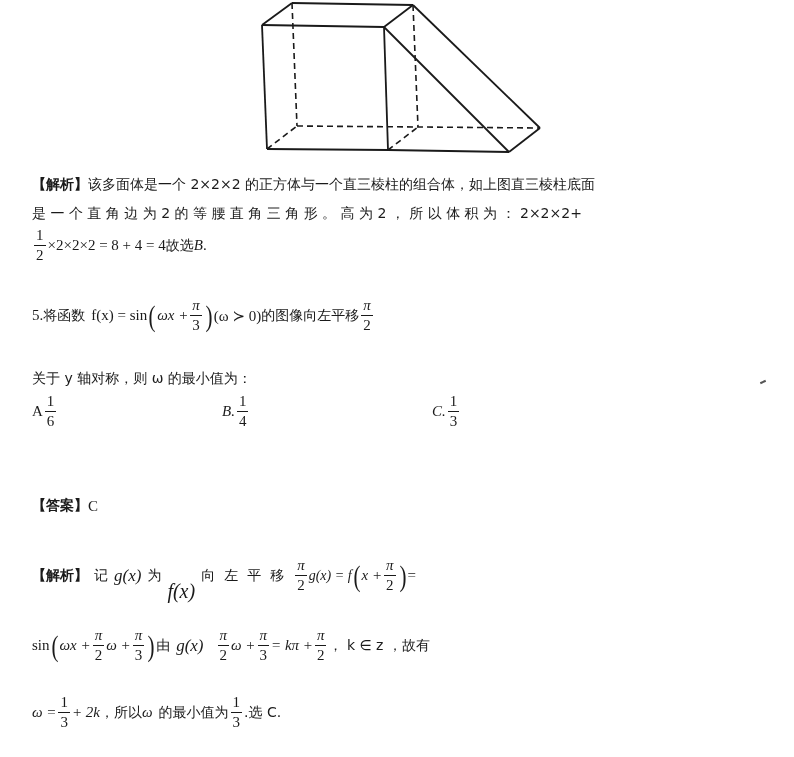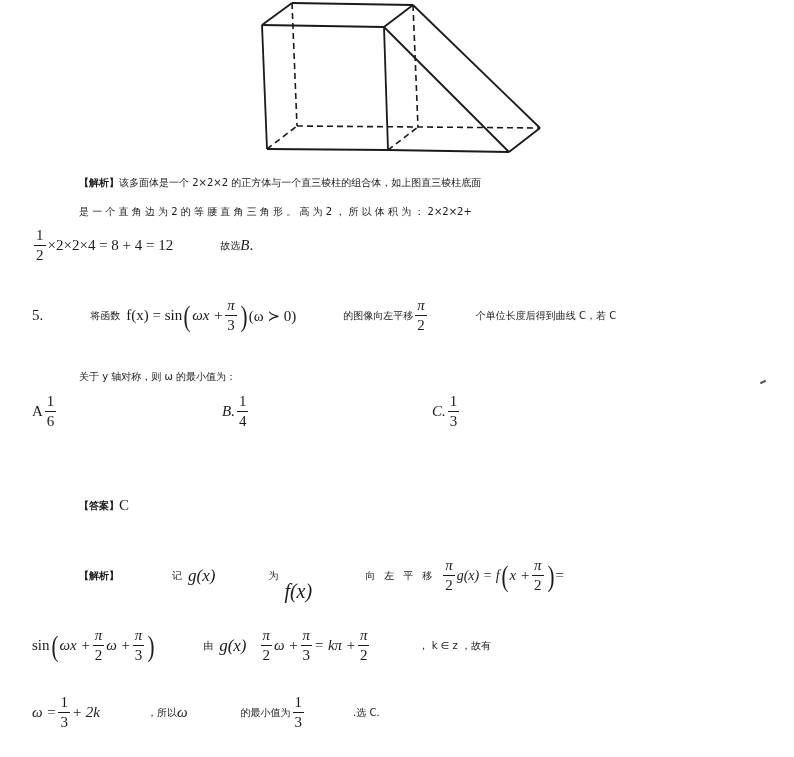--- a/index.html
+++ b/index.html
@@ -1,20 +1,20 @@
 <!DOCTYPE html>
 <html><head>
 <meta charset="utf-8">
 <style>
   html,body{margin:0;padding:0;background:#ffffff;}
   body{width:794px;height:757px;position:relative;overflow:hidden;color:#1a1a1a;
        font-family:"Liberation Serif","DejaVu Serif",serif;font-size:15px;}
   .abs{position:absolute;white-space:nowrap;}
   .line{position:absolute;left:32px;white-space:nowrap;display:flex;align-items:center;}
-  .cjk{font-family:"DejaVu Sans","Liberation Sans",sans-serif;font-size:10px;margin-left:47px;}
+  .cjk{font-family:"DejaVu Sans","Liberation Sans",sans-serif;font-size:14px;}
   .it{font-style:italic;}
   .frac{display:inline-flex;flex-direction:column;align-items:center;vertical-align:middle;margin:0 2px;line-height:1;}
   .frac .num{padding:0 2px 2px 2px;border-bottom:1px solid #1a1a1a;font-size:15px;}
   .frac .den{padding-top:2px;font-size:15px;}
   .paren{font-size:30px;line-height:1;font-weight:300;transform:scaleX(0.7);display:inline-block;}
   .sp{display:inline-block;width:6px;}
   .spaced{letter-spacing:9px;}
 </style>
 </head>
 <body>
@@ -47,21 +47,21 @@
   <span>该多面体是一个 2×2×2 的正方体与一个直三棱柱的组合体，如上图直三棱柱底面</span>
 </div>
 <div class="line cjk" style="top:205px;">
   <span>是 一 个 直 角 边 为  2  的 等 腰 直 角 三 角 形 。 高 为  2 ， 所 以 体 积 为 ：  2×2×2+</span>
 </div>
 <div class="line" style="top:228px;">
   <span class="frac">
     <span class="num">1</span>
     <span class="den">2</span>
   </span>
-  <span>×2×2×4 = 8 + 4 = 12</span>
+  <span>×2×2×2 = 8 + 4 = 4</span>
   <span class="cjk">故选</span>
   <span class="it">B</span>
   <span>.</span>
 </div>
 
 <div class="line" style="top:298px;">
   <span>5.</span>
   <span class="cjk">将函数</span>
     <span class="sp"></span>
   <span>f(x) = sin</span>
@@ -71,21 +71,20 @@
       <span class="num it">π</span>
       <span class="den">3</span>
     </span>
   <span class="paren">)</span>
   <span>(ω ≻ 0)</span>
   <span class="cjk">的图像向左平移</span>
   <span class="frac">
       <span class="num it">π</span>
       <span class="den">2</span>
     </span>
-  <span class="cjk">个单位长度后得到曲线 C，若 C</span>
 </div>
 <div class="line cjk" style="top:370px;">
   <span>关于 y 轴对称，则 ω 的最小值为：</span>
 </div>
 
 <div class="abs" style="left:32px;top:394px;display:flex;align-items:center;">
   <span>A</span>
   <span class="frac">
       <span class="num">1</span>
       <span class="den">6</span>

